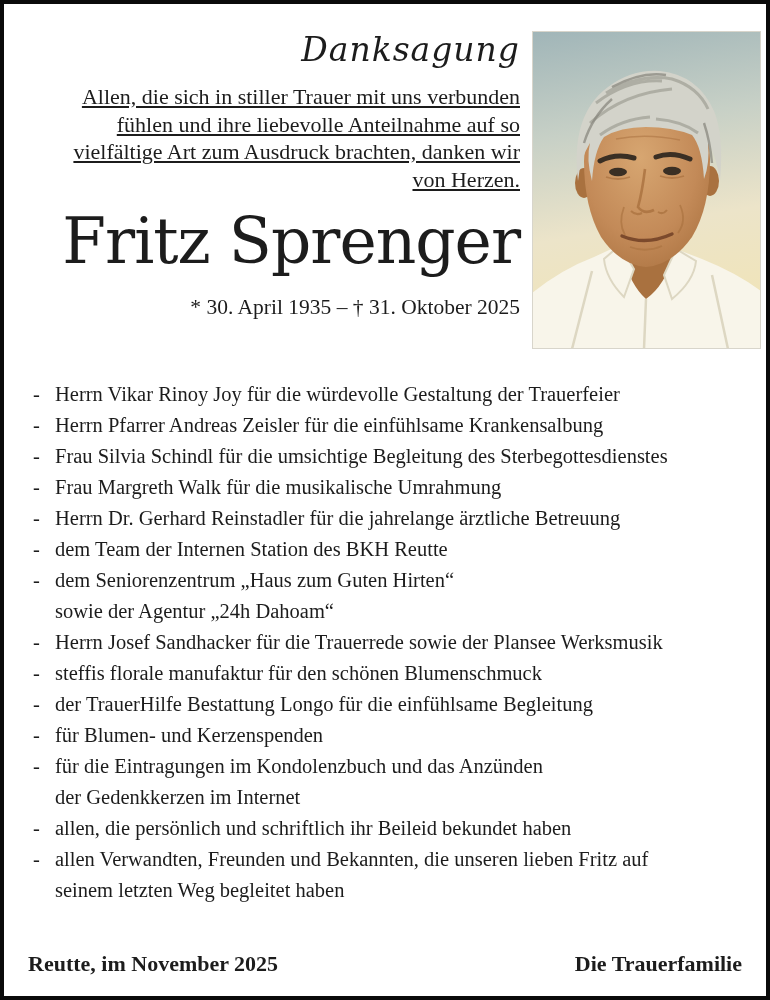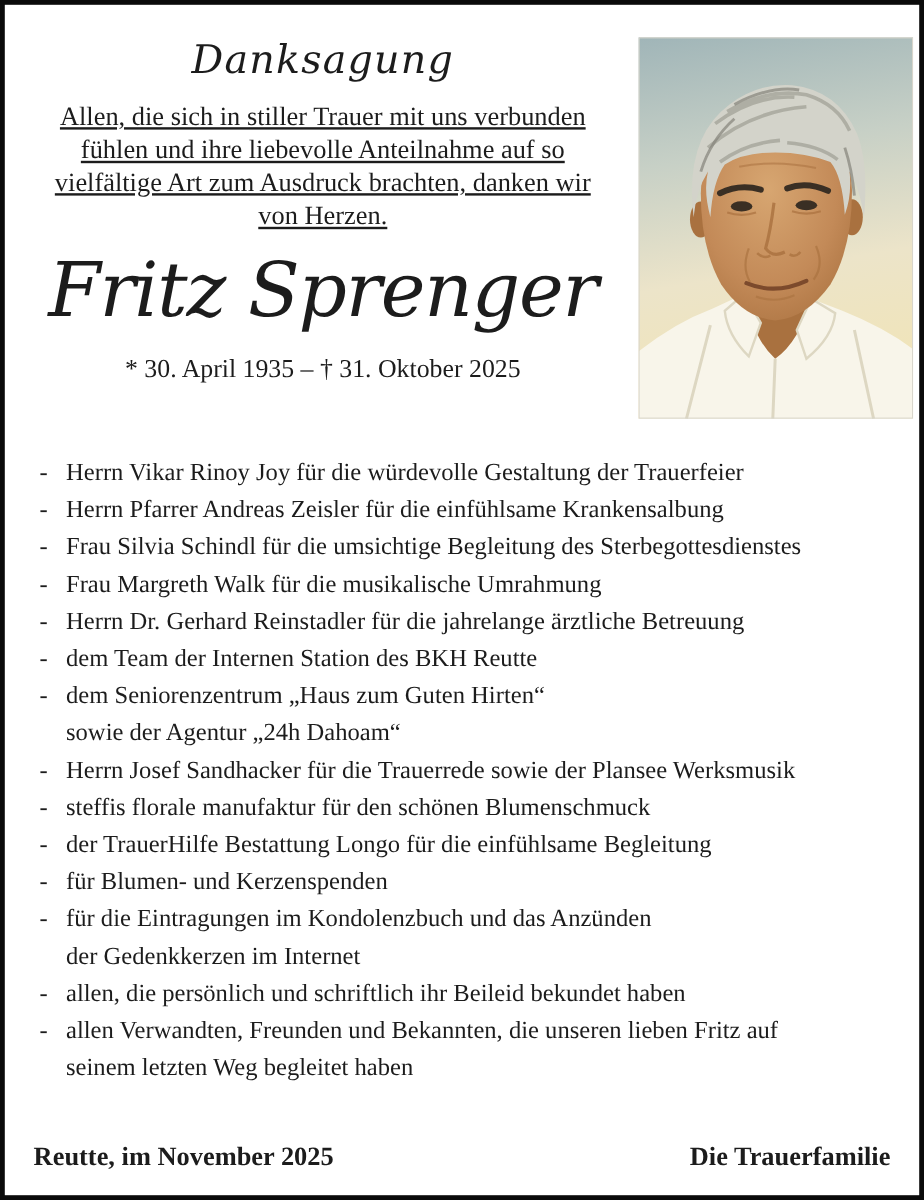--- a/index.html
+++ b/index.html
@@ -8,39 +8,38 @@
     width:770px;height:1000px;
     box-sizing:border-box;
     background:var(--paper,#ffffff);
     border:4px solid var(--border,#0a0a0a);
     font-family:"Liberation Serif", serif;
     color:var(--ink,#1c1c1c);
     overflow:hidden;
   }
   .header-col{
     position:absolute;left:14px;top:26px;width:502px;
-    text-align:center;
+    text-align:right;
   }
   .title{
     font-family:"DejaVu Serif", serif;
     font-style:italic;
     font-size:33px;
     line-height:40px;
     letter-spacing:1px;
   }
   .intro{
     margin-top:13px;
     font-size:22px;
     line-height:27.5px;
     text-decoration:underline;
   }
   .intro div{white-space:nowrap;}
   .deceased-name{
     font-family:"DejaVu Serif", serif;
-    font-style:italic;
     font-size:63px;
     line-height:88px;
     margin-top:5px;
     white-space:nowrap;
     letter-spacing:-1px;
   }
   .dates{
     margin-top:9px;
     font-size:21.5px;
     white-space:nowrap;

